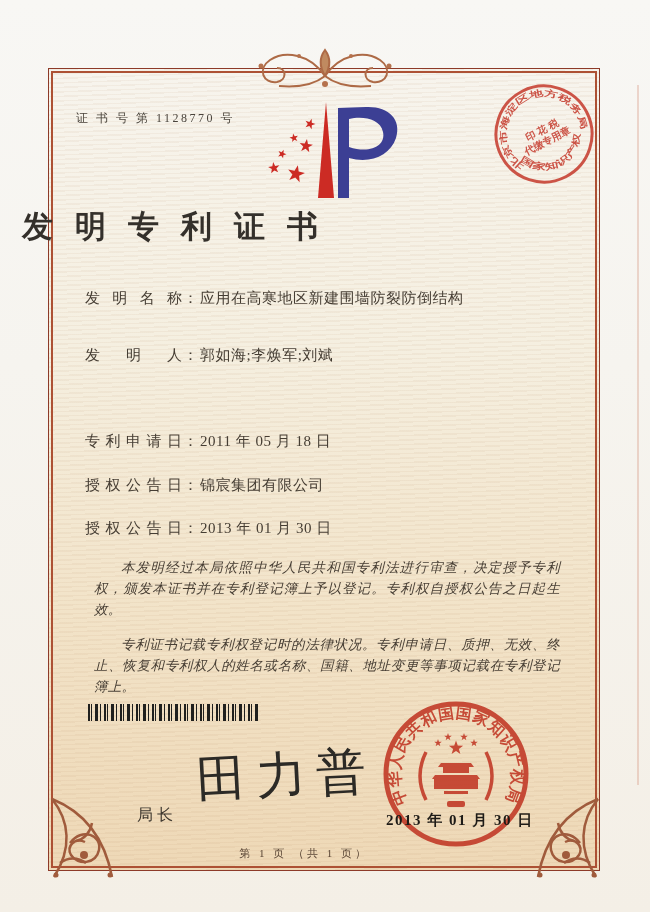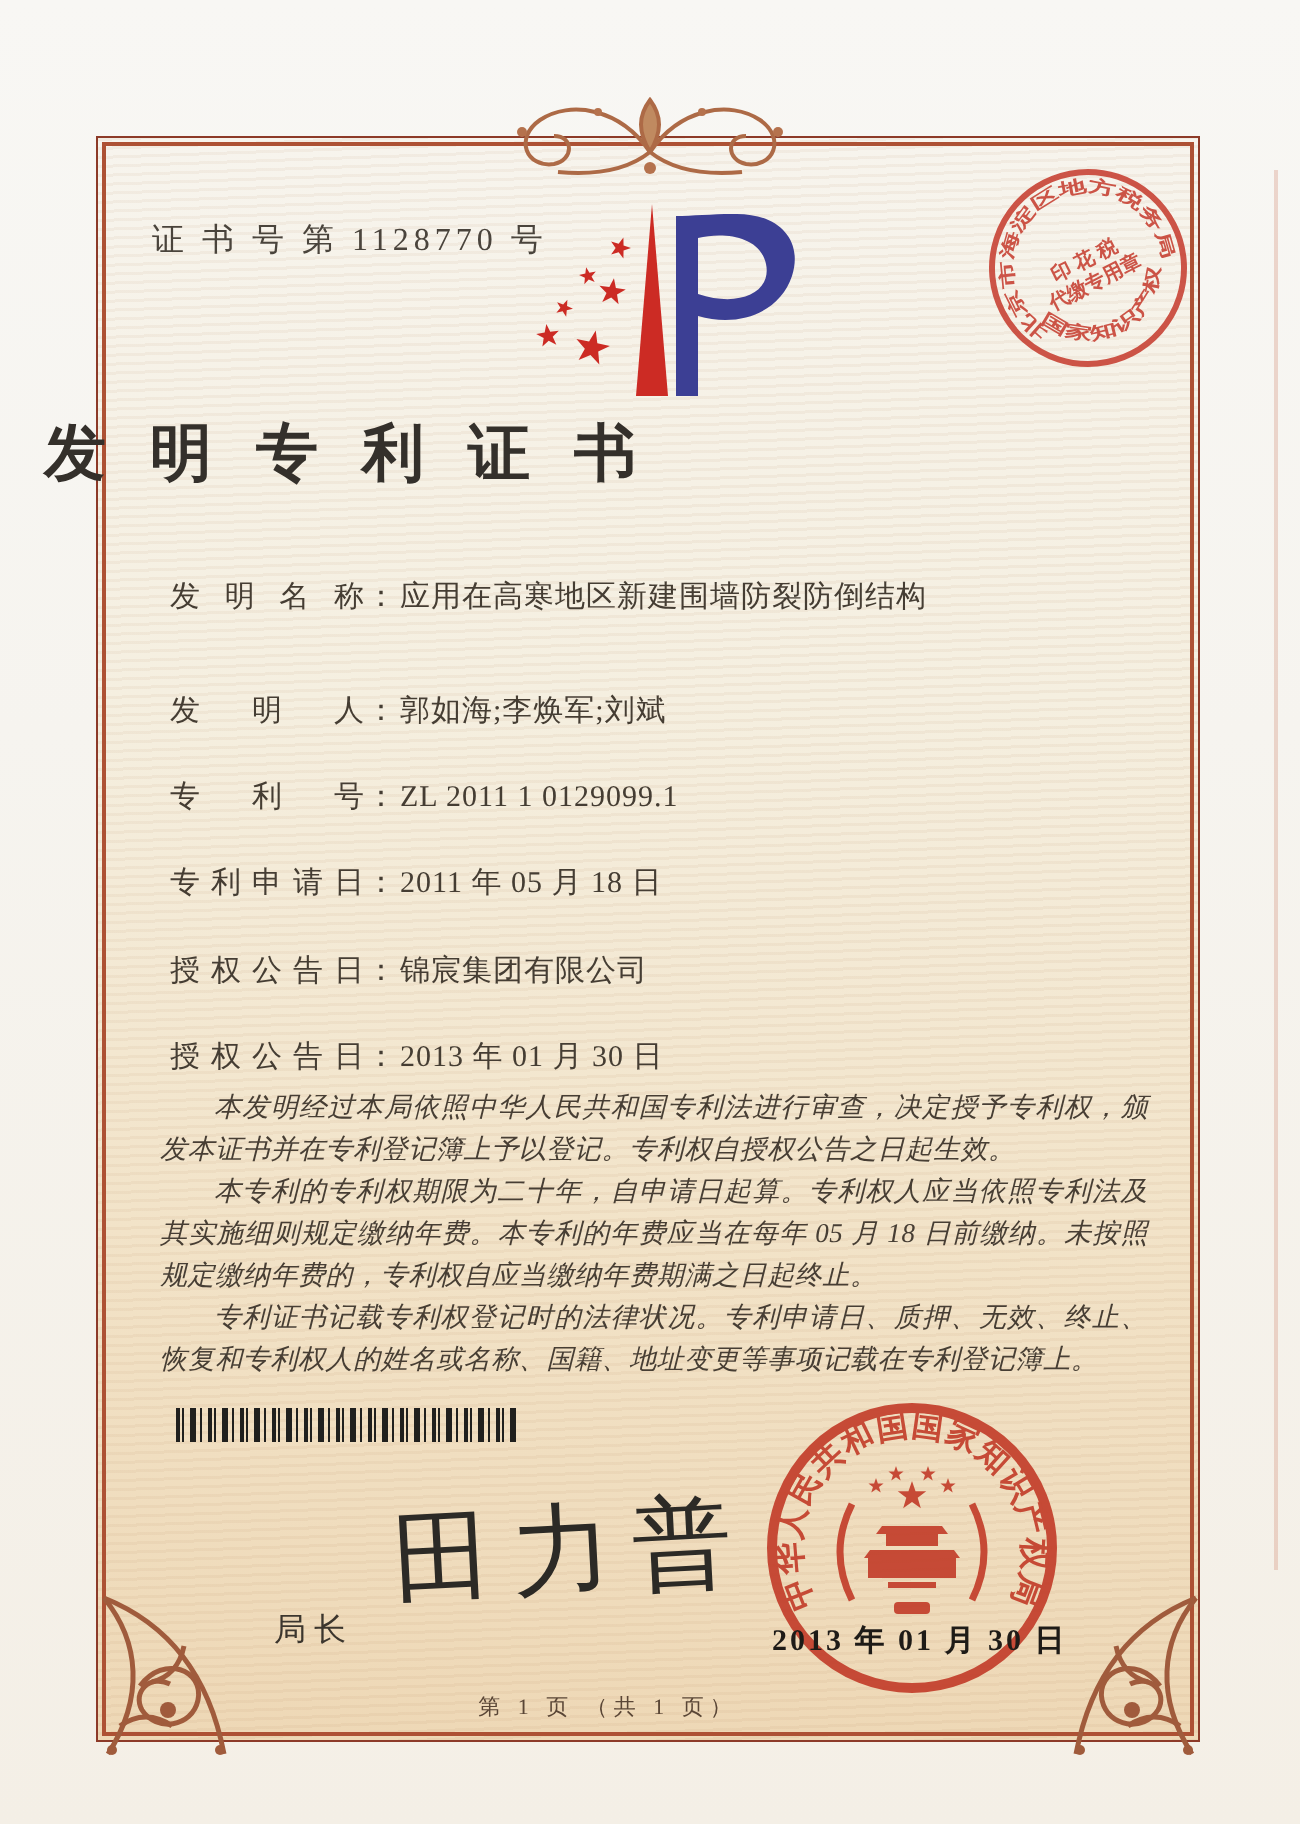--- a/index.html
+++ b/index.html
@@ -29,21 +29,21 @@
     position:absolute;left:637px;top:85px;width:2px;height:700px;
     background:rgba(205,125,100,0.28);
   }
   
   .ornament-top{position:absolute;left:215px;top:36px;width:220px;height:64px;}
   .ornament-bl{position:absolute;left:40px;top:793px;width:92px;height:92px;}
   .ornament-br{position:absolute;left:518px;top:793px;width:92px;height:92px;transform:scaleX(-1);}
   
   .cert-number{
     position:absolute;left:76px;top:110px;
-    font-size:16px;letter-spacing:2.5px;color:#4a443c;
+    font-size:12px;letter-spacing:2.5px;color:#4a443c;
   }
   .logo{position:absolute;left:248px;top:94px;width:164px;height:112px;}
   .title{
     position:absolute;left:0;top:206px;width:650px;
     font-size:31px;font-weight:700;color:#34302b;
     letter-spacing:22px;text-indent:22px;
   }
   
   .field{
     position:absolute;left:85px;width:500px;
@@ -57,21 +57,21 @@
   .field .colon{display:inline-block;margin:0 2px 0 1px;}
   .field .val{letter-spacing:0.5px;}
   .f0{top:289px;} .f1{top:346px;} .f2{top:389px;}
   .f3{top:432px;} .f4{top:476px;} .f5{top:519px;}
   
   .body-text{
     position:absolute;left:80px;top:543px;width:494px;
     font-size:13.5px;line-height:21px;color:#473e34;
     text-align:justify;font-style:italic;
   }
-  .body-text p{margin:0;text-indent:2em;letter-spacing:0.3px;}
+  .body-text p{margin:14px;text-indent:2em;letter-spacing:0.3px;}
   
   .barcode{
     position:absolute;left:88px;top:704px;width:170px;height:17px;
     background:repeating-linear-gradient(90deg,
       #20201e 0 2px,transparent 2px 3px,
       #20201e 3px 4px,transparent 4px 7px,
       #20201e 7px 10px,transparent 10px 12px,
       #20201e 12px 13px,transparent 13px 16px);
   }
   .sig-title{
@@ -175,36 +175,32 @@
   </svg>
 
   <div class="title">发明专利证书</div>
 
   <div class="field f0">
     <span class="lbl">发明名称</span><span class="colon">：</span><span class="val">应用在高寒地区新建围墙防裂防倒结构</span>
   </div>
   <div class="field f1">
     <span class="lbl">发明人</span><span class="colon">：</span><span class="val">郭如海;李焕军;刘斌</span>
   </div>
-  <div class="field f2">
-    <span class="lbl">专利号</span><span class="colon">：</span><span class="val">ZL 2011 1 0129099.1</span>
-  </div>
   <div class="field f3">
     <span class="lbl">专利申请日</span><span class="colon">：</span><span class="val">2011 年 05 月 18 日</span>
   </div>
   <div class="field f4">
     <span class="lbl">授权公告日</span><span class="colon">：</span><span class="val">锦宸集团有限公司</span>
   </div>
   <div class="field f5">
     <span class="lbl">授权公告日</span><span class="colon">：</span><span class="val">2013 年 01 月 30 日</span>
   </div>
 
   <div class="body-text">
     <p>本发明经过本局依照中华人民共和国专利法进行审查，决定授予专利权，颁发本证书并在专利登记簿上予以登记。专利权自授权公告之日起生效。</p>
-    <p>本专利的专利权期限为二十年，自申请日起算。专利权人应当依照专利法及其实施细则规定缴纳年费。本专利的年费应当在每年 05 月 18 日前缴纳。未按照规定缴纳年费的，专利权自应当缴纳年费期满之日起终止。</p>
     <p>专利证书记载专利权登记时的法律状况。专利申请日、质押、无效、终止、恢复和专利权人的姓名或名称、国籍、地址变更等事项记载在专利登记簿上。</p>
   </div>
 
   <div class="barcode"></div>
 
   <div class="sig-title">局长</div>
   <div class="sig-name">田力普</div>
 
   <svg class="seal-main" viewBox="-88 -86 176 172">
     <circle cx="0" cy="0" r="70" fill="none" stroke="#c23b28" stroke-width="5"></circle>

